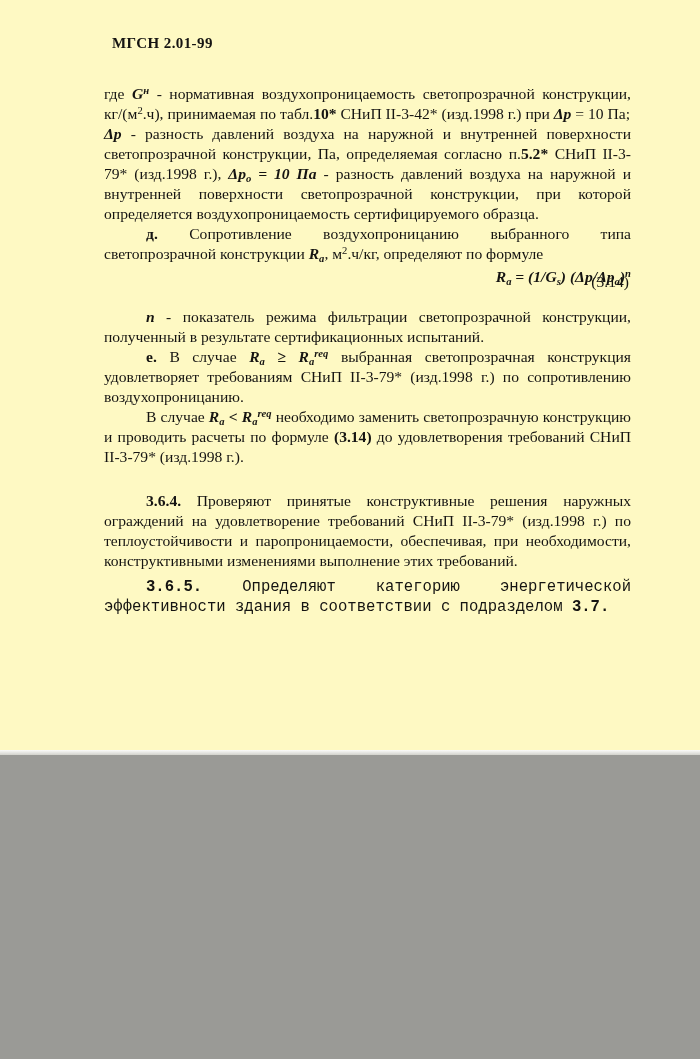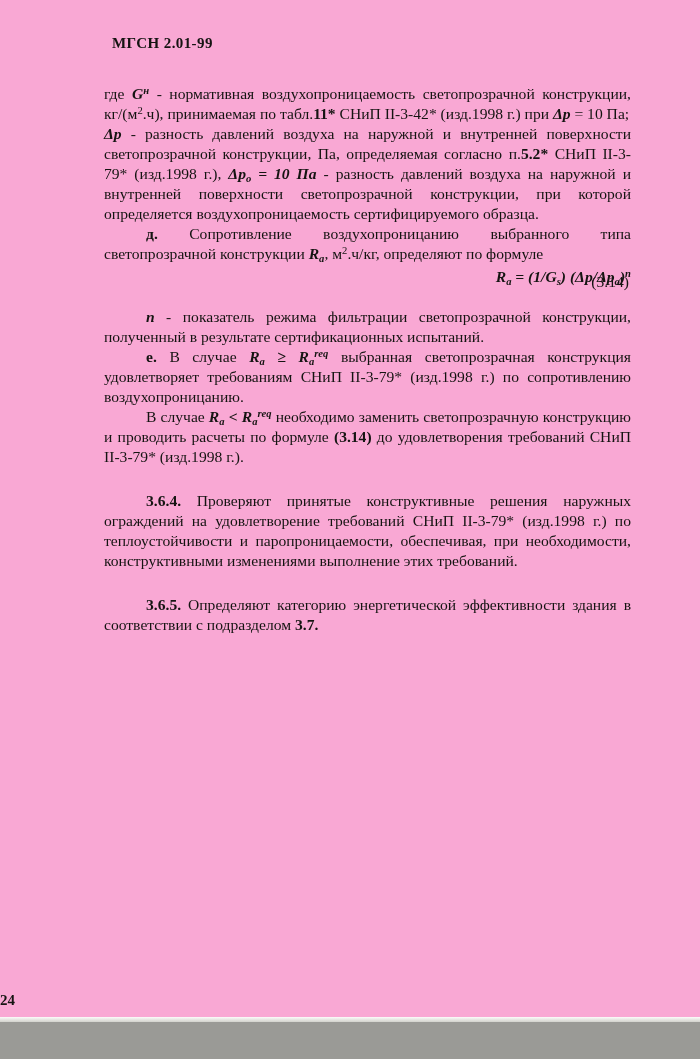--- a/index.html
+++ b/index.html
@@ -3,23 +3,23 @@
 <meta charset="utf-8">
 <style>
   html, body {
     margin: 0;
     padding: 0;
     background: #9a9a96;
   }
   .page {
     position: relative;
     width: 700px;
-    height: 1022px;
+    height: 755px;
     margin: 0 auto;
-    background: #f9a8d4;
+    background: #fef9c3;
     font-family: "Liberation Serif", "DejaVu Serif", serif;
     color: #151412;
     overflow: hidden;
   }
   .scan-edge {
     position: absolute;
     left: 0; right: 0; bottom: 0;
     height: 5px;
     background: linear-gradient(#fcfcfa, #d2d2cc);
   }
@@ -39,21 +39,21 @@
     font-size: 15.6px;
     line-height: 20px;
     text-align: justify;
   }
   .para {
     margin: 0;
     padding: 0;
   }
   .para.indent { text-indent: 42px; }
   .para.sec { margin-top: 24px; }
-  .para.sec2 { margin-top: 24px; }
+  .para.sec2 { margin-top: 6px; font-family: Liberation Mono, monospace; }
   .para.formula {
     text-align: right;
     position: relative;
     margin: 3px 0 20px 0;
     text-indent: 0;
   }
   .b { font-weight: bold; }
   .i { font-style: italic; }
   sup, sub {
     font-size: 0.68em;
@@ -77,21 +77,21 @@
     font-weight: bold;
   }
 </style>
 </head>
 <body>
 
 <div class="page">
   <div class="header">МГСН 2.01-99</div>
 
   <div class="content">
-      <p class="para"><span>где </span><span class="b i">G</span><sup class="b i">н</sup><span>  -  нормативная воздухопроницаемость светопрозрачной конструкции, кг/(м</span><sup>2</sup><span>.ч), принимаемая по табл.</span><span class="b">11*</span><span> СНиП II-3-42* (изд.1998 г.) при </span><span class="b i">Δp</span><span> = 10 Па;</span></p>
+      <p class="para"><span>где </span><span class="b i">G</span><sup class="b i">н</sup><span>  -  нормативная воздухопроницаемость светопрозрачной конструкции, кг/(м</span><sup>2</sup><span>.ч), принимаемая по табл.</span><span class="b">10*</span><span> СНиП II-3-42* (изд.1998 г.) при </span><span class="b i">Δp</span><span> = 10 Па;</span></p>
       <p class="para"><span class="b i">Δp</span><span> - разность давлений воздуха на наружной и внутренней поверхности светопрозрачной конструкции, Па, определяемая согласно п.</span><span class="b">5.2*</span><span> СНиП II-3-79* (изд.1998 г.), </span><span class="b i">Δp</span><sub class="b i">о</sub><span class="b i"> = 10 Па</span><span> - разность давлений воздуха на наружной и внутренней поверхности светопрозрачной конструкции, при которой определяется воздухопроницаемость сертифицируемого образца.</span></p>
       <p class="para indent"><span class="b">д.</span><span> Сопротивление воздухопроницанию выбранного типа светопрозрачной конструкции </span><span class="b i">R</span><sub class="b i">a</sub><span>, м</span><sup>2</sup><span>.ч/кг, определяют по формуле</span></p>
       <p class="para formula"><span class="b i">R</span><sub class="b i">a</sub><span class="b i"> = (1/G</span><sub class="b i">s</sub><span class="b i">) (Δp/Δp</span><sub class="b i">o</sub><span class="b i">)</span><sup class="b i">n</sup><span class="eq-number">(3.14)</span></p>
       <p class="para indent"><span class="b i">n</span><span>  -  показатель режима фильтрации светопрозрачной конструкции, полученный в результате сертификационных испытаний.</span></p>
       <p class="para indent"><span class="b">е.</span><span> В случае </span><span class="b i">R</span><sub class="b i">a</sub><span class="b"> ≥ </span><span class="b i">R</span><sub class="b i">a</sub><sup class="b i">req</sup><span> выбранная светопрозрачная конструкция удовлетворяет требованиям СНиП II-3-79* (изд.1998 г.) по сопротивлению воздухопроницанию.</span></p>
       <p class="para indent"><span>В случае </span><span class="b i">R</span><sub class="b i">a</sub><span class="b"> &lt; </span><span class="b i">R</span><sub class="b i">a</sub><sup class="b i">req</sup><span> необходимо заменить светопрозрачную конструкцию и проводить расчеты по формуле </span><span class="b">(3.14)</span><span> до удовлетворения требований СНиП II-3-79* (изд.1998 г.).</span></p>
       <p class="para indent sec"><span class="b">3.6.4.</span><span> Проверяют принятые конструктивные решения наружных ограждений на удовлетворение требований СНиП II-3-79* (изд.1998 г.) по теплоустойчивости и паропроницаемости, обеспечивая, при необходимости, конструктивными изменениями выполнение этих требований.</span></p>
       <p class="para indent sec2"><span class="b">3.6.5.</span><span> Определяют категорию энергетической эффективности здания в соответствии с подразделом </span><span class="b">3.7.</span></p>
     </div>
 

